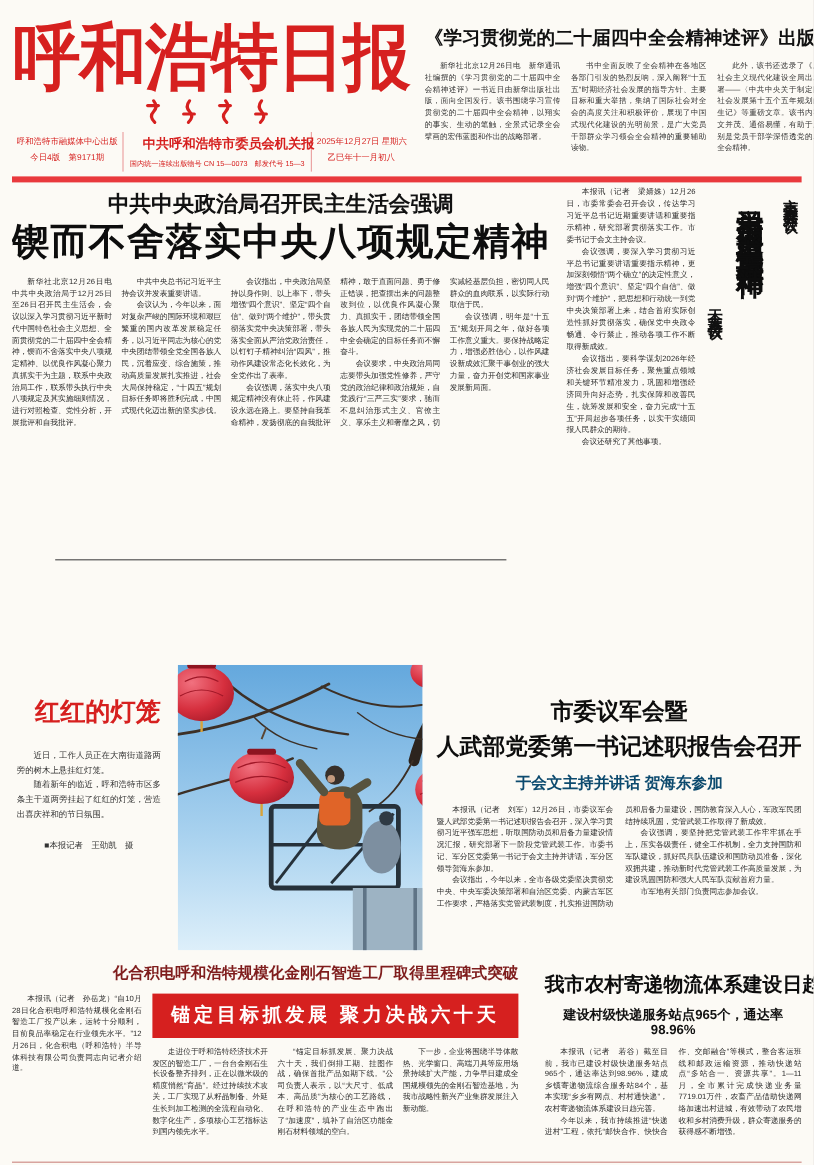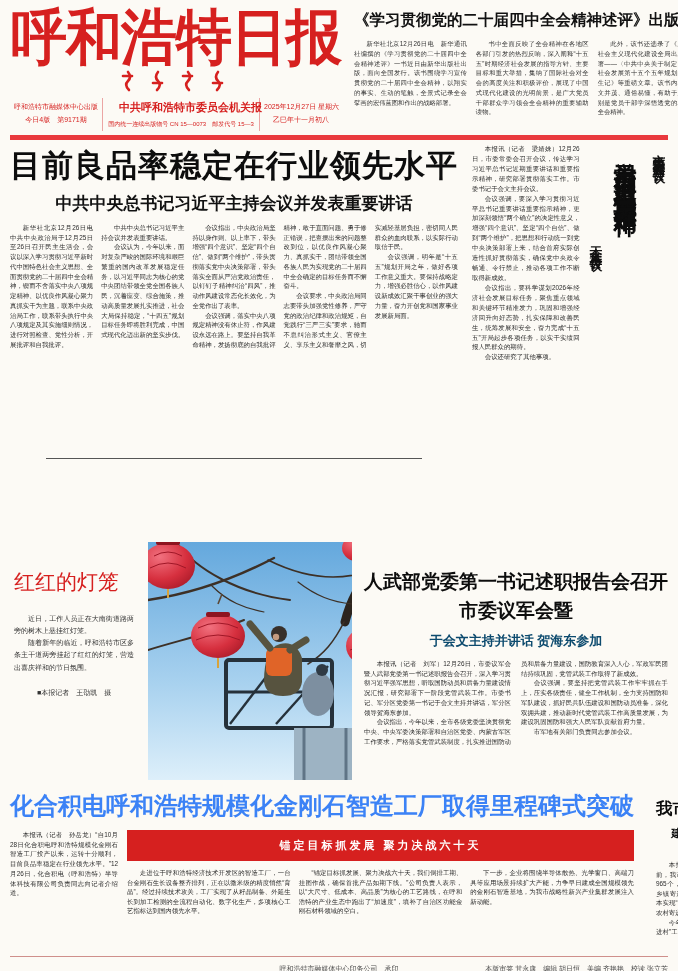--- a/index.html
+++ b/index.html
@@ -1,19 +1,19 @@
 <!DOCTYPE html>
 <html><head>
 <meta charset="utf-8">
 <style>
   * { margin:0; padding:0; box-sizing:border-box; }
   html,body { background:#e9e7e2; }
   body { font-family:"Liberation Sans", sans-serif; }
   .page { width:678px; height:971px; margin:0 auto; background:#fcfaf5; color:#222;
-          overflow:hidden; padding:6px 10px 0 10px; position:relative; }
+          overflow:hidden; padding:18px 10px 0 10px; position:relative; }
 
   
   .top { display:flex; }
   .top-left { width:332px; }
   .brand-title { font-family:"DejaVu Serif", serif; font-weight:bold; color:#d6201f;
                  font-size:56px; letter-spacing:-1px; text-align:center; line-height:1.1;
                  transform:scaleY(1.08); white-space:nowrap; }
   .mongolian { display:block; margin:2px auto 0 auto; }
   .infobar { display:flex; margin-top:6px; color:#d6201f; text-align:center; }
   .infobar .cell { padding:2px 4px; }
@@ -46,39 +46,39 @@
   .sc { width:214px; padding:4px 0 0 6px; font-size:6.4px; line-height:1.55;
         text-align:justify; color:#2c2c2c; overflow:hidden; }
   .vert-head { float:right; height:370px; margin:0 0 4px 6px; writing-mode:vertical-rl; }
   .v-kicker { font-size:12.5px; font-weight:700; color:#111; letter-spacing:2px; padding-left:4px; }
   .v-main { font-size:23px; font-weight:900; color:#0d0d0d; letter-spacing:3px; padding:0 2px; }
   .v-sub { font-size:12.5px; font-weight:700; color:#111; letter-spacing:2px; padding-top:92px; }
 
   
   .section-b { display:flex; height:240px; margin-top:6px; }
   .lantern { width:170px; padding:24px 14px 0 4px; }
-  .lantern-t { color:#d6201f; font-size:21px; font-weight:400; text-align:left; line-height:1.55; }
+  .lantern-t { color:#d6201f; font-size:21px; font-weight:700; text-align:right; line-height:1.55; }
   .lantern-cap { margin-top:14px; font-size:7px; line-height:1.75; text-align:justify; color:#333; }
   .byline { margin-top:14px; font-size:7px; text-align:center; color:#333; }
   .photo { width:258px; height:238px; overflow:hidden; }
   .military { flex:1; padding:26px 0 0 12px; }
   .m-h { font-size:19px; font-weight:900; text-align:center; line-height:1.5; color:#0d0d0d; white-space:nowrap; }
   .m-sub { font-size:13px; font-weight:700; text-align:center; margin-top:7px; color:#0c4a6e; }
   .m-body { margin-top:9px; height:118px; overflow:hidden; column-count:2; column-gap:10px;
             font-size:6.4px; line-height:1.52; text-align:justify; color:#2c2c2c; }
 
   
   .section-c { display:flex; height:156px; margin-top:8px; }
   .diamond { flex:1; padding-right:12px; }
-  .d-h { font-size:24px; font-weight:900; text-align:left; color:#3b82f6; white-space:nowrap; }
+  .d-h { font-size:13px; font-weight:900; text-align:right; color:#7f1d1d; white-space:nowrap; }
   .d-flex { display:flex; margin-top:8px; }
   .d-intro { width:108px; font-size:6.4px; line-height:1.52; text-align:justify; color:#2c2c2c;
              height:118px; overflow:hidden; }
   .d-right { flex:1; padding-left:9px; }
-  .banner { background:#d6201f; color:#fff; font-size:11px; font-weight:900; text-align:center;
+  .banner { background:#d6201f; color:#fff; font-size:16px; font-weight:900; text-align:center;
             letter-spacing:3px; padding:8px 0; }
   .d-body { margin-top:7px; height:78px; overflow:hidden; column-count:3; column-gap:8px;
             font-size:6.4px; line-height:1.5; text-align:justify; color:#2c2c2c; }
   .logistics { width:224px; padding:8px 0 0 10px; }
   .l-h { font-size:16.5px; font-weight:900; text-align:center; color:#0d0d0d; white-space:nowrap; }
   .l-sub { font-size:11px; font-weight:700; text-align:center; margin-top:6px; color:#111; }
   .l-body { margin-top:7px; height:94px; overflow:hidden; column-count:2; column-gap:9px;
             font-size:6.4px; line-height:1.5; text-align:justify; color:#2c2c2c; }
 
   
@@ -135,22 +135,22 @@
           <p>书中全面反映了全会精神在各地区各部门引发的热烈反响，深入阐释“十五五”时期经济社会发展的指导方针、主要目标和重大举措，集纳了国际社会对全会的高度关注和积极评价，展现了中国式现代化建设的光明前景，是广大党员干部群众学习领会全会精神的重要辅助读物。</p>
           <p>此外，该书还选录了《从现本王现社会主义现代化建设全局出发的重要部署——〈中共中央关于制定国民经济和社会发展第十五个五年规划的建议〉诞生记》等重磅文章。该书内容权威、图文并茂、通俗易懂，有助于广大读者特别是党员干部学深悟透党的二十届四中全会精神。</p>
         </div>
     </section>
   </header>
 
   <div class="red-rule"></div>
 
   <section class="section-a">
     <article class="lead">
-      <h1 class="lead-h">目前良品率稳定在行业领先水平</h1>
-      <div class="lead-sub">中共中央总书记习近平主持会议并发表重要讲话</div>
+      <div class="kicker">中共中央政治局召开民主生活会强调</div>
+      <h1 class="lead-h">锲而不舍落实中央八项规定精神</h1>
       <div class="lead-body tinytext">
           <p>新华社北京12月26日电　中共中央政治局于12月25日至26日召开民主生活会，会议以深入学习贯彻习近平新时代中国特色社会主义思想、全面贯彻党的二十届四中全会精神，锲而不舍落实中央八项规定精神、以优良作风凝心聚力真抓实干为主题，联系中央政治局工作，联系带头执行中央八项规定及其实施细则情况，进行对照检查、党性分析，开展批评和自我批评。</p>
           <p>中共中央总书记习近平主持会议并发表重要讲话。</p>
           <p>会议认为，今年以来，面对复杂严峻的国际环境和艰巨繁重的国内改革发展稳定任务，以习近平同志为核心的党中央团结带领全党全国各族人民，沉着应变、综合施策，推动高质量发展扎实推进，社会大局保持稳定，“十四五”规划目标任务即将胜利完成，中国式现代化迈出新的坚实步伐。</p>
           <p>会议指出，中央政治局坚持以身作则、以上率下，带头增强“四个意识”、坚定“四个自信”、做到“两个维护”，带头贯彻落实党中央决策部署，带头落实全面从严治党政治责任，以钉钉子精神纠治“四风”，推动作风建设常态化长效化，为全党作出了表率。</p>
           <p>会议强调，落实中央八项规定精神没有休止符，作风建设永远在路上。要坚持自我革命精神，发扬彻底的自我批评精神，敢于直面问题、勇于修正错误，把查摆出来的问题整改到位，以优良作风凝心聚力、真抓实干，团结带领全国各族人民为实现党的二十届四中全会确定的目标任务而不懈奋斗。</p>
           <p>会议要求，中央政治局同志要带头加强党性修养，严守党的政治纪律和政治规矩，自觉践行“三严三实”要求，驰而不息纠治形式主义、官僚主义、享乐主义和奢靡之风，切实减轻基层负担，密切同人民群众的血肉联系，以实际行动取信于民。</p>
           <p>会议强调，明年是“十五五”规划开局之年，做好各项工作意义重大。要保持战略定力，增强必胜信心，以作风建设新成效汇聚干事创业的强大力量，奋力开创党和国家事业发展新局面。</p>
         </div>
       <div class="end-line"></div>
@@ -246,22 +246,22 @@
           <circle cx="131" cy="92" r="8" fill="#38302a"></circle>
           <circle cx="128" cy="95" r="3.2" fill="#c49a7e"></circle>
           <path d="M122,106 L102,82" stroke="#57533f" stroke-width="7" stroke-linecap="round"></path>
           <path d="M142,108 L158,98" stroke="#57533f" stroke-width="7" stroke-linecap="round"></path>
           <ellipse cx="170" cy="152" rx="16" ry="22" fill="#7d8fa0"></ellipse>
           <circle cx="174" cy="128" r="6" fill="#2f3a44"></circle>
         </g>
       </svg>
     </figure>
     <article class="military">
+      <h2 class="m-h">市委议军会暨</h2>
       <h2 class="m-h">人武部党委第一书记述职报告会召开</h2>
-      <h2 class="m-h">市委议军会暨</h2>
       <div class="m-sub">于会文主持并讲话 贺海东参加</div>
       <div class="m-body tinytext">
           <p>本报讯（记者　刘军）12月26日，市委议军会暨人武部党委第一书记述职报告会召开，深入学习贯彻习近平强军思想，听取国防动员和后备力量建设情况汇报，研究部署下一阶段党管武装工作。市委书记、军分区党委第一书记于会文主持并讲话，军分区领导贺海东参加。</p>
           <p>会议指出，今年以来，全市各级党委坚决贯彻党中央、中央军委决策部署和自治区党委、内蒙古军区工作要求，严格落实党管武装制度，扎实推进国防动员和后备力量建设，国防教育深入人心，军政军民团结持续巩固，党管武装工作取得了新成效。</p>
           <p>会议强调，要坚持把党管武装工作牢牢抓在手上，压实各级责任，健全工作机制，全力支持国防和军队建设，抓好民兵队伍建设和国防动员准备，深化双拥共建，推动新时代党管武装工作高质量发展，为建设巩固国防和强大人民军队贡献首府力量。</p>
           <p>市军地有关部门负责同志参加会议。</p>
         </div>
     </article>
   </section>
 

